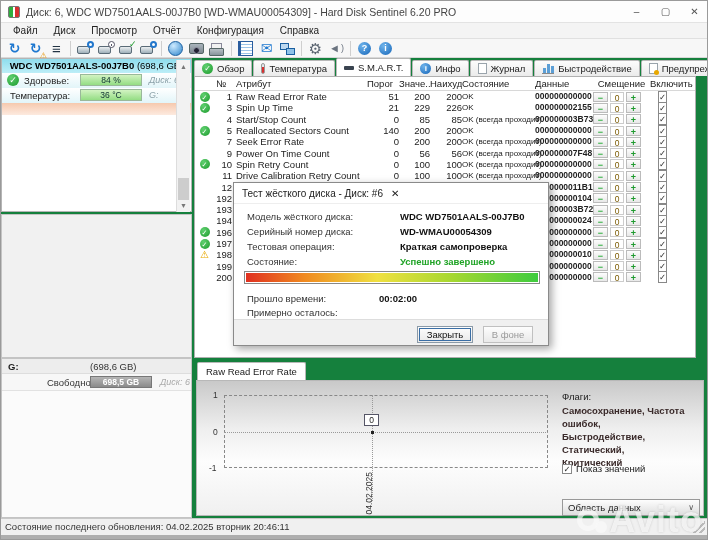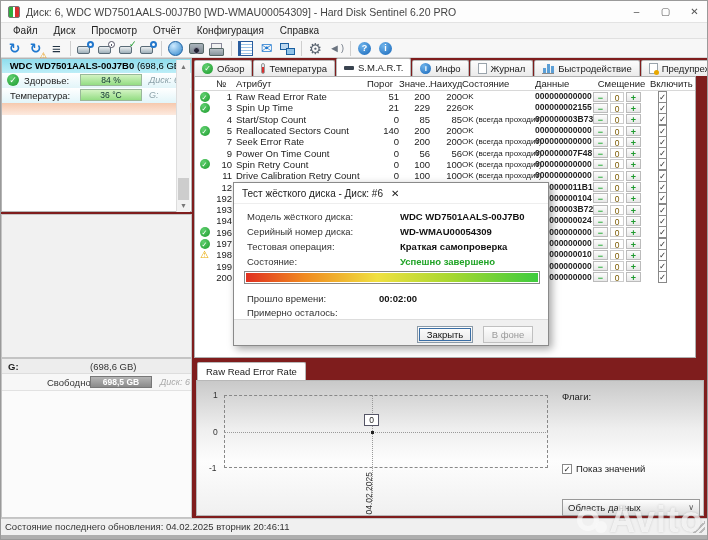--- a/index.html
+++ b/index.html
@@ -1,17 +1,17 @@
 <!DOCTYPE html>
 <html><head>
 <meta charset="utf-8">
 <style>
   html,body{margin:0;padding:0;background:#888;}
   *{box-sizing:border-box;font-family:"Liberation Sans","DejaVu Sans",sans-serif;}
-  #app{position:relative;width:708px;height:540px;background:#7f1d1d;overflow:hidden;border:1px solid #9a9a9a;}
+  #app{position:relative;width:708px;height:540px;background:#15803d;overflow:hidden;border:1px solid #9a9a9a;}
 
   
   .titlebar{position:absolute;left:0;top:0;width:708px;height:22px;background:#fdfdfd;border-bottom:1px solid #e3e3e3;display:flex;align-items:center;}
   .appicon{width:12px;height:12px;margin:0 6px 0 7px;border:1px solid #777;border-radius:2px;
     background:linear-gradient(90deg,#2fae3e 0 40%,#fff 40% 60%,#d83030 60% 100%);}
   .wtitle{font-size:10.5px;color:#444;white-space:nowrap;}
   .winbtns{margin-left:auto;display:flex;}
   .winbtn{width:29px;height:21px;display:flex;align-items:center;justify-content:center;font-size:10px;color:#555;}
   
   .menubar{position:absolute;left:0;top:22px;width:708px;height:16px;background:#f4f4f4;border-bottom:1px solid #e0e0e0;display:flex;align-items:center;padding-left:4px;}
@@ -595,20 +595,25 @@
       <span class="ytick" style="left:16px;top:9px">1</span>
       <span class="ytick" style="left:16px;top:46px">0</span>
       <span class="ytick" style="left:12px;top:82px">-1</span>
       <div class="hline"></div>
       <div class="vline"></div>
       <div class="dpoint"></div>
       <div class="plabel">0</div>
       <div class="xdate">04.02.2025</div>
       <div class="cinfo">
         <div class="flags-label">Флаги:</div>
+        <div class="flags">
+          <div>Самосохранение, Частота ошибок,</div>
+          <div>Быстродействие, Статический,</div>
+          <div>Критический</div>
+        </div>
         <div class="showvals">
           <span class="cb2">✓</span>
           <span>Показ значений</span>
         </div>
         <div class="attrs-label">Атрибуты графика</div>
         <div class="dropdown">
           <span>Область данных</span>
           <span class="ddarrow">∨</span>
         </div>
       </div>

